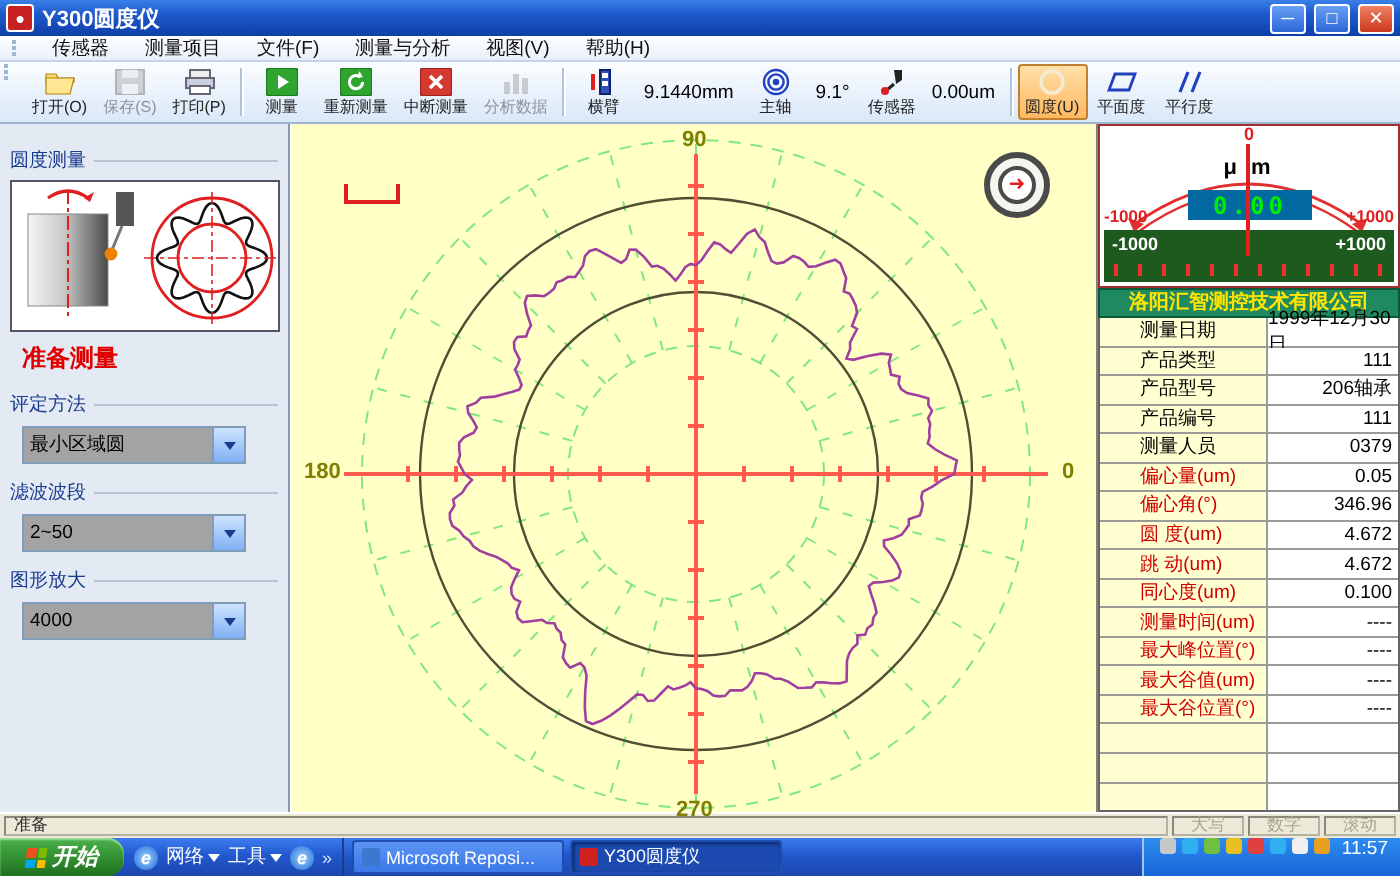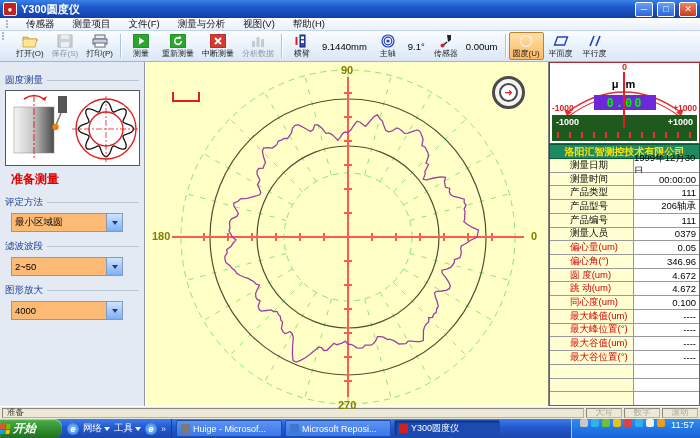--- a/index.html
+++ b/index.html
@@ -38,21 +38,21 @@
   
   #main{flex:1;display:flex;min-height:0;}
   
   #left-panel{width:145px;background:#E3EAF3;border-right:1px solid #8A98A8;
     padding:4px 5px;box-sizing:border-box;}
   .sec-title{display:flex;align-items:center;gap:4px;color:#1A3C8F;font-size:9.5px;margin-top:8px;}
   .sec-title .line{flex:1;border-top:1px solid #B9C4D2;height:0;}
   #prep-image{width:133px;height:74px;background:#fff;border:1px solid #556;margin-top:3px;}
   #prep-image svg{display:block;}
   #prep-status{color:#E00000;font-weight:bold;font-size:12px;margin:5px 0 4px 6px;}
-  .dropdown{height:17px;margin:4px 2px 2px 6px;width:110px;background:#fdba74;
+  .dropdown{height:17px;margin:4px 2px 2px 6px;width:110px;background:#a3a3a3;
     border:1px solid #7F9DB9;display:flex;align-items:stretch;}
   .dd-value{flex:1;font-size:9.5px;display:flex;align-items:center;padding-left:3px;color:#000;}
   .dd-btn{width:15px;background:linear-gradient(#CFE3FF,#7FB0F5);border-left:1px solid #7F9DB9;
     display:flex;align-items:center;justify-content:center;}
   .dd-arrow{width:0;height:0;border:3.5px solid transparent;border-top:4.5px solid #1A3C8F;margin-top:4px;}
   
   #plot-area{flex:1;position:relative;border-left:1px solid #fff;}
   #plot-svg{position:absolute;left:0;top:0;}
   .angle-label{position:absolute;font-size:11px;font-weight:bold;}
   #bracket{position:absolute;left:26px;top:30px;width:24px;height:8px;
@@ -64,21 +64,21 @@
   #target-btn .arr{color:#E02020;font-weight:bold;font-size:10px;line-height:1;}
   
   #right-panel{width:152px;display:flex;flex-direction:column;background:#fff;
     border-left:1px solid #808080;box-sizing:border-box;}
   #gauge{height:82px;position:relative;background:#fff;border:1px solid #A03030;box-sizing:border-box;flex:none;}
   #gauge .zero{position:absolute;top:-1px;left:0;right:0;text-align:center;color:#E02020;font-weight:bold;font-size:9px;}
   #gauge .unit{position:absolute;top:15px;left:0;right:0;text-align:center;color:#000;font-weight:bold;font-size:11px;letter-spacing:2px;}
   #gauge .arc-min{position:absolute;left:2px;top:40px;color:#E02020;font-weight:bold;font-size:8.5px;}
   #gauge .arc-max{position:absolute;right:2px;top:40px;color:#E02020;font-weight:bold;font-size:8.5px;}
   #gauge .needle{position:absolute;left:73px;top:9px;width:2px;height:56px;background:#E02020;z-index:3;}
-  #gauge .display{position:absolute;left:44px;top:32px;width:62px;height:15px;background:#6d28d9;
+  #gauge .display{position:absolute;left:44px;top:32px;width:62px;height:15px;background:#0369a1;
     display:flex;align-items:center;justify-content:center;z-index:2;}
   #gauge .display span{color:#00EE00;font-family:"DejaVu Sans Mono",monospace;font-size:12px;font-weight:bold;letter-spacing:2px;}
   #gauge .gbar{position:absolute;left:2px;right:2px;bottom:2px;height:26px;background:#1E5A1E;}
   #gauge .gbar .bmin{position:absolute;left:4px;top:2px;color:#fff;font-weight:bold;font-size:9px;}
   #gauge .gbar .bmax{position:absolute;right:4px;top:2px;color:#fff;font-weight:bold;font-size:9px;}
   #gauge .gbar .ticks{position:absolute;left:5px;right:5px;bottom:3px;height:6px;
     background:repeating-linear-gradient(90deg,#F03030 0 2px,transparent 2px 12px);}
   #company-bar{height:15px;flex:none;background:#1F8A5F;border:1px solid #0A5A3A;box-sizing:border-box;
     color:#FFE400;font-weight:bold;font-size:10px;text-align:center;line-height:13px;
     white-space:nowrap;overflow:hidden;}
@@ -93,21 +93,21 @@
   
   #statusbar{height:13px;background:#ECE9D8;display:flex;align-items:stretch;gap:2px;
     padding:1px 2px;box-sizing:border-box;border-top:1px solid #fff;}
   .sb-cell{border:1px solid #B5B2A5;border-top-color:#8a8878;border-left-color:#8a8878;
     display:flex;align-items:center;padding:0 4px;font-size:8.5px;color:#333;}
   .sb-cell.fill{flex:1;}
   .sb-cell.dim{color:#A9A696;width:26px;justify-content:center;}
   
   #taskbar{height:19px;background:linear-gradient(#3E7CF0,#2258CE 45%,#1B47AE);display:flex;align-items:stretch;}
   #start-btn{width:62px;background:linear-gradient(#4CB04C,#2E8B2E 60%,#1F701F);
-    border-radius:0 8px 8px 0;display:flex;align-items:center;gap:3px;
+    border-radius:0 8px 8px 0;display:flex;align-items:center;justify-content:center;gap:3px;
     color:#fff;font-weight:bold;font-style:italic;font-size:11.5px;box-shadow:inset 0 1px 1px #9FE09F;}
   .winflag{width:10px;height:10px;display:grid;grid-template-columns:1fr 1fr;gap:1px;transform:skewX(-8deg);}
   .winflag i{display:block;}
   .winflag i:nth-child(1){background:#F34F1C;}.winflag i:nth-child(2){background:#7FBC00;}
   .winflag i:nth-child(3){background:#01A6F0;}.winflag i:nth-child(4){background:#FFBA01;}
   #quick-launch{display:flex;align-items:center;gap:4px;padding:0 5px;border-right:1px solid #1A3C8F;}
   .ql-ico{width:12px;height:12px;border-radius:50%;background:radial-gradient(#9FD0FF,#1E6AD6);
     color:#fff;font-size:9px;font-weight:bold;font-style:italic;display:flex;align-items:center;justify-content:center;}
   .ql-item{color:#fff;font-size:9.5px;display:flex;align-items:center;gap:2px;}
   .ql-item .dd-arrow{border-top-color:#fff;border-width:3px;border-top-width:4px;margin-top:3px;}
@@ -450,24 +450,20 @@
         <div class="ticks"></div>
       </div>
     </div>
     <div id="company-bar">洛阳汇智测控技术有限公司</div>
     <div id="data-table">
         <div class="t-row">
           <div class="t-label">测量日期</div>
           <div class="t-value">1999年12月30日</div>
         </div>
         <div class="t-row">
-          <div class="t-label">测量时间</div>
-          <div class="t-value">00:00:00</div>
-        </div>
-        <div class="t-row">
           <div class="t-label">产品类型</div>
           <div class="t-value">111</div>
         </div>
         <div class="t-row">
           <div class="t-label">产品型号</div>
           <div class="t-value">206轴承</div>
         </div>
         <div class="t-row">
           <div class="t-label">产品编号</div>
           <div class="t-value">111</div>
@@ -490,21 +486,21 @@
         </div>
         <div class="t-row">
           <div class="t-label red">跳 动(um)</div>
           <div class="t-value">4.672</div>
         </div>
         <div class="t-row">
           <div class="t-label red">同心度(um)</div>
           <div class="t-value">0.100</div>
         </div>
         <div class="t-row">
-          <div class="t-label red">最大峰值(um)</div>
+          <div class="t-label red">测量时间(um)</div>
           <div class="t-value">----</div>
         </div>
         <div class="t-row">
           <div class="t-label red">最大峰位置(°)</div>
           <div class="t-value">----</div>
         </div>
         <div class="t-row">
           <div class="t-label red">最大谷值(um)</div>
           <div class="t-value">----</div>
         </div>
@@ -553,24 +549,20 @@
     </span>
     <span class="ql-item">
       <span>工具</span>
       <span class="dd-arrow"></span>
     </span>
     <span class="ql-ico">e</span>
     <span class="chev">»</span>
   </div>
   <div id="tasks">
       <div class="task-btn">
-        <span class="task-ico" style="background: rgb(122, 122, 122);"></span>
-        <span class="task-label">Huige - Microsof...</span>
-      </div>
-      <div class="task-btn">
         <span class="task-ico" style="background: rgb(60, 119, 208);"></span>
         <span class="task-label">Microsoft Reposi...</span>
       </div>
       <div class="task-btn active">
         <span class="task-ico" style="background: rgb(208, 32, 32);"></span>
         <span class="task-label">Y300圆度仪</span>
       </div>
     </div>
   <div id="tray">
     <span class="tray-ico" style="background: rgb(200, 200, 200);"></span>

